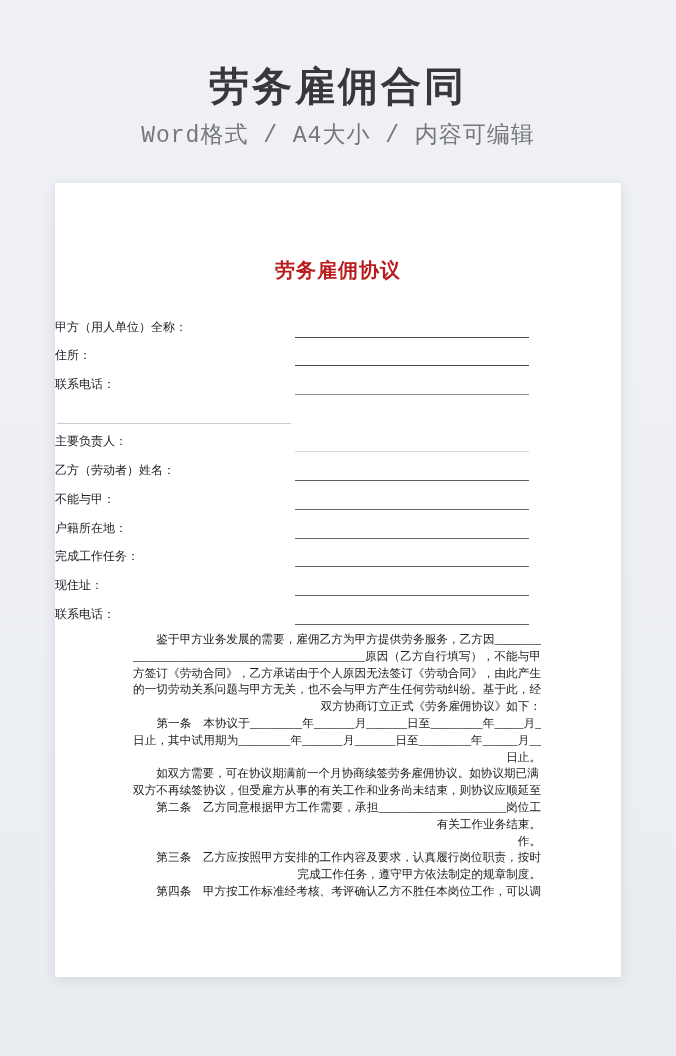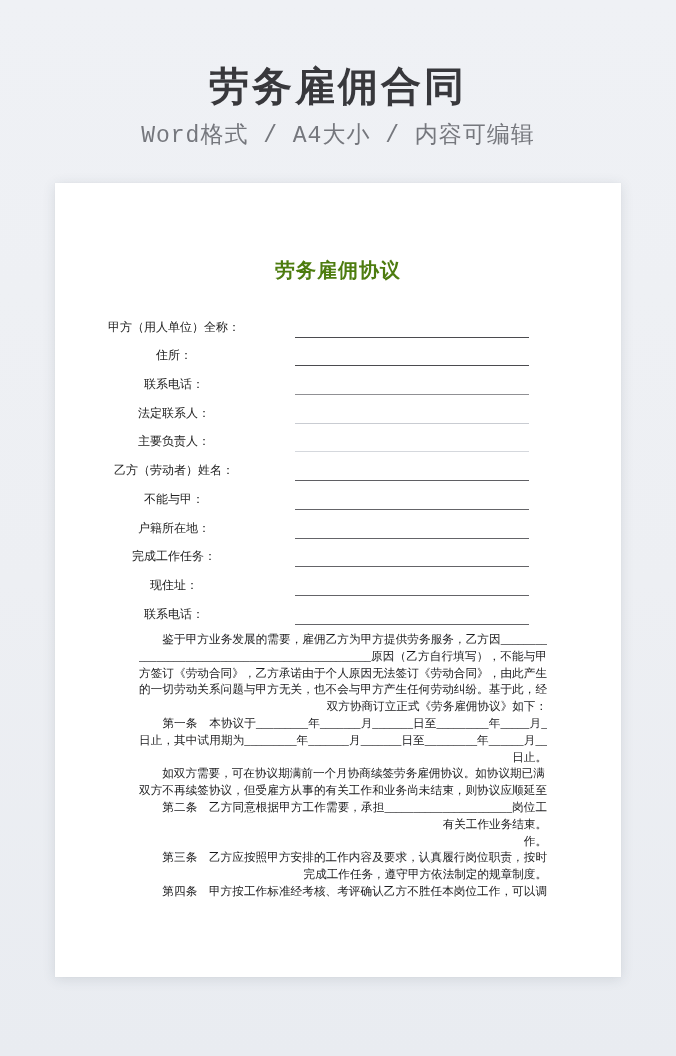--- a/index.html
+++ b/index.html
@@ -32,47 +32,47 @@
     width: 566px; height: 794px;
     background: #ffffff;
     box-shadow: 0 2px 12px rgba(50, 60, 80, 0.13), 0 0 1px rgba(0,0,0,0.05);
     font-family: "Liberation Serif", "DejaVu Serif", serif;
     color: #1d1d1f;
   }
   .doc-title {
     position: absolute; top: 74px; left: 0; width: 100%;
     text-align: center;
     font-size: 20px; font-weight: 700; letter-spacing: 1px;
-    color: #4d7c0f;
+    color: #b91c1c;
   }
 
   
   .form { position: absolute; top: 126px; left: 0; width: 100%; }
   .form-row {
     display: flex; align-items: flex-end;
     height: 28.7px;
   }
   .field-label {
-    width: 238px; text-align: center;
+    width: 238px; text-align: left;
     font-size: 12px; color: #222;
     padding-bottom: 2px;
     white-space: nowrap;
   }
   .field-line {
     width: 234px; height: 100%;
     border-bottom: 1px solid #666;
     margin-left: 2px;
   }
   .form-row:nth-child(1) .field-line,
   .form-row:nth-child(2) .field-line { border-bottom-width: 1.6px; }
 
   
   .body-text {
     position: absolute; top: 449px; left: 78px; width: 408px;
-    font-size: 11.6px; color: #1b1b1d; margin-left: 6px;
+    font-size: 11.6px; color: #1b1b1d;
   }
   .bline {
     display: block; height: 16.8px; line-height: 16.8px;
     white-space: nowrap; overflow: hidden;
     text-align: right;
   }
   .bline.full {
     text-align: justify;
     text-align-last: justify;
   }
@@ -97,21 +97,20 @@
         </div>
         <div class="form-row">
           <span class="field-label">住所：</span>
           <span class="field-line" style="border-bottom-color: rgb(75, 75, 79);"></span>
         </div>
         <div class="form-row">
           <span class="field-label">联系电话：</span>
           <span class="field-line" style="border-bottom-color: rgb(144, 144, 148);"></span>
         </div>
         <div class="form-row">
-          <span class="field-label">法定联系人：</span>
           <span class="field-line" style="border-bottom-color: rgb(201, 204, 210);"></span>
         </div>
         <div class="form-row">
           <span class="field-label">主要负责人：</span>
           <span class="field-line" style="border-bottom-color: rgb(213, 216, 221);"></span>
         </div>
         <div class="form-row">
           <span class="field-label">乙方（劳动者）姓名：</span>
           <span class="field-line" style="border-bottom-color: rgb(95, 95, 99);"></span>
         </div>

